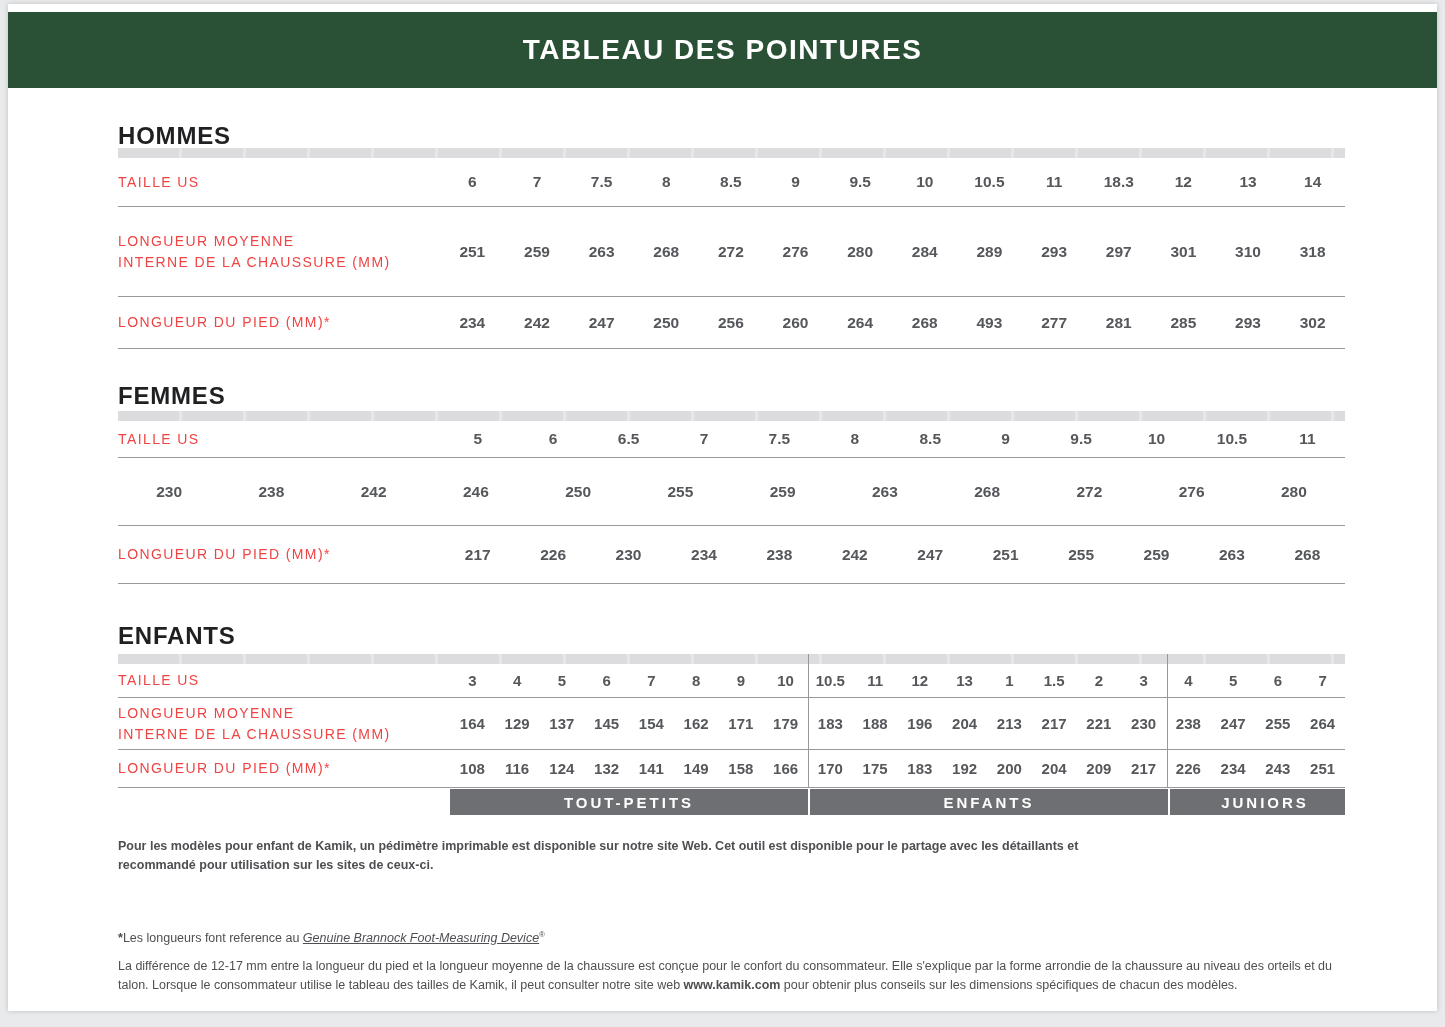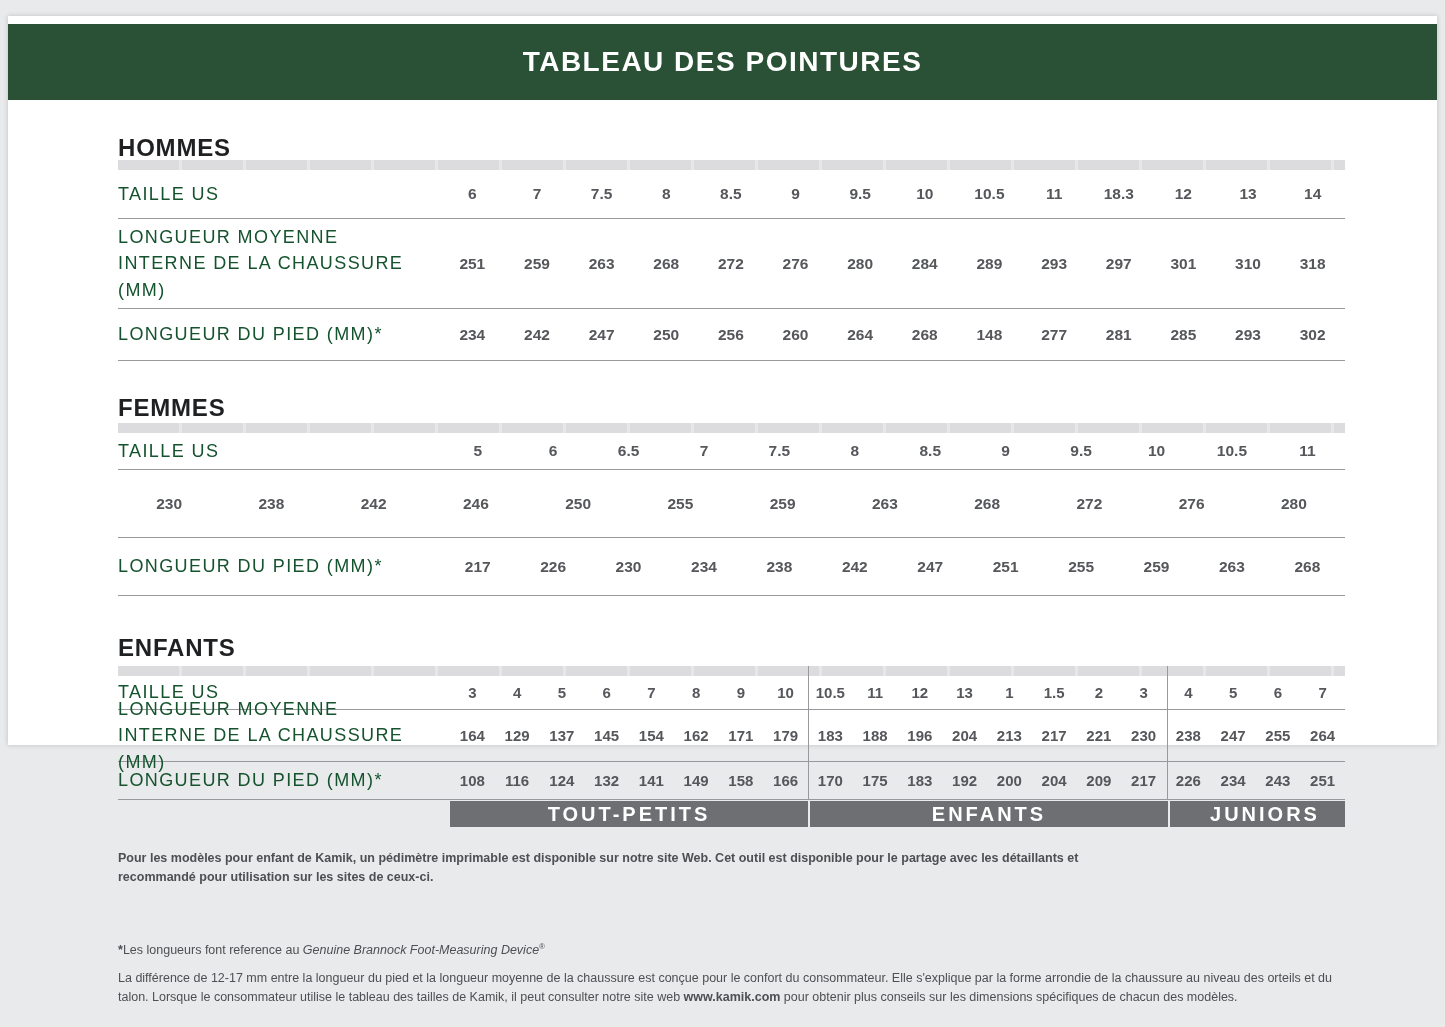--- a/index.html
+++ b/index.html
@@ -4,21 +4,21 @@
 <style>
   html,body{margin:0;padding:0;}
   body{
     width:1445px;height:1027px;
     background:#e9eaec;
     font-family:"Liberation Sans", sans-serif;
     overflow:hidden;
     position:relative;
   }
   .page{
-    position:absolute;left:8px;top:16px;width:1429px;height:729px;
+    position:absolute;left:8px;top:4px;width:1429px;height:1007px;
     background:#ffffff;
     box-shadow:0 0 5px rgba(0,0,0,.18);
   }
   .titlebar{
     position:absolute;left:0;top:8px;width:100%;height:76px;
     background:#2a5136;
     display:flex;align-items:center;justify-content:center;
   }
   .titlebar h1{
     margin:0;color:#ffffff;font-size:28px;font-weight:700;
@@ -35,21 +35,21 @@
     height:10px;background:#dcdcde;
     background-image:repeating-linear-gradient(90deg,#dcdcde 0 61px,#e7e7e9 61px 64px);
   }
   .trow{
     display:flex;align-items:center;
     border-bottom:1px solid #97999c;
     box-sizing:border-box;
   }
   .trow .lbl{
     width:322px;flex:0 0 322px;
-    color:#14532d;font-size:18px;letter-spacing:1.4px;line-height:1.45;
+    color:#ef4444;font-size:14px;letter-spacing:1.4px;line-height:1.45;
   }
   .enfants .trow .lbl{width:332px;flex:0 0 332px;}
   .trow .vals{flex:1;display:flex;}
   .trow .vals span{
     flex:1;text-align:center;
     color:#55575b;font-weight:700;font-size:15.5px;
   }
   .enfants .trow .vals span{font-size:15px;}
   .h-taille{height:49px;}
   .h-inner{height:90px;}
@@ -63,33 +63,33 @@
   .vsep{
     position:absolute;top:0;width:1px;height:134px;background:#97999c;
   }
   .group-band{
     position:absolute;left:332px;right:0;top:135px;height:26px;
     display:flex;gap:2px;
   }
   .group-band .gseg{
     background:#6e6f72;color:#ffffff;
     display:flex;align-items:center;justify-content:center;
-    font-weight:700;font-size:20px;letter-spacing:3px;
+    font-weight:700;font-size:15px;letter-spacing:3px;
   }
   .gseg.g1{flex:0 0 358px;}
   .gseg.g2{flex:0 0 358px;}
   .gseg.g3{flex:1;padding-left:15px;}
   .note, .footnote, .para{
     position:absolute;left:110px;
     color:#4e4f52;font-size:12.5px;line-height:1.55;
   }
   .note{width:990px;font-weight:bold;}
   .para{width:1230px;}
   .footnote b{font-weight:700;}
-  .footnote .ital{font-style:italic;}
+  .footnote .ital{font-style:italic;text-decoration:underline;}
   .footnote sup{font-size:8px;}
   .para b{font-weight:700;text-align:right;}
 </style>
 </head>
 <body>
 
 <div class="page">
 
   <div class="titlebar">
     <h1>TABLEAU DES POINTURES</h1>
@@ -143,21 +143,21 @@
       <div class="lbl">LONGUEUR DU PIED (MM)*</div>
       <div class="vals">
           <span>234</span>
           <span>242</span>
           <span>247</span>
           <span>250</span>
           <span>256</span>
           <span>260</span>
           <span>264</span>
           <span>268</span>
-          <span>148</span>
+          <span>493</span>
           <span>277</span>
           <span>281</span>
           <span>285</span>
           <span>293</span>
           <span>302</span>
         </div>
     </div>
   </div>
 
   <h2 class="sect-heading" style="top: 378px; position: absolute;">FEMMES</h2>

